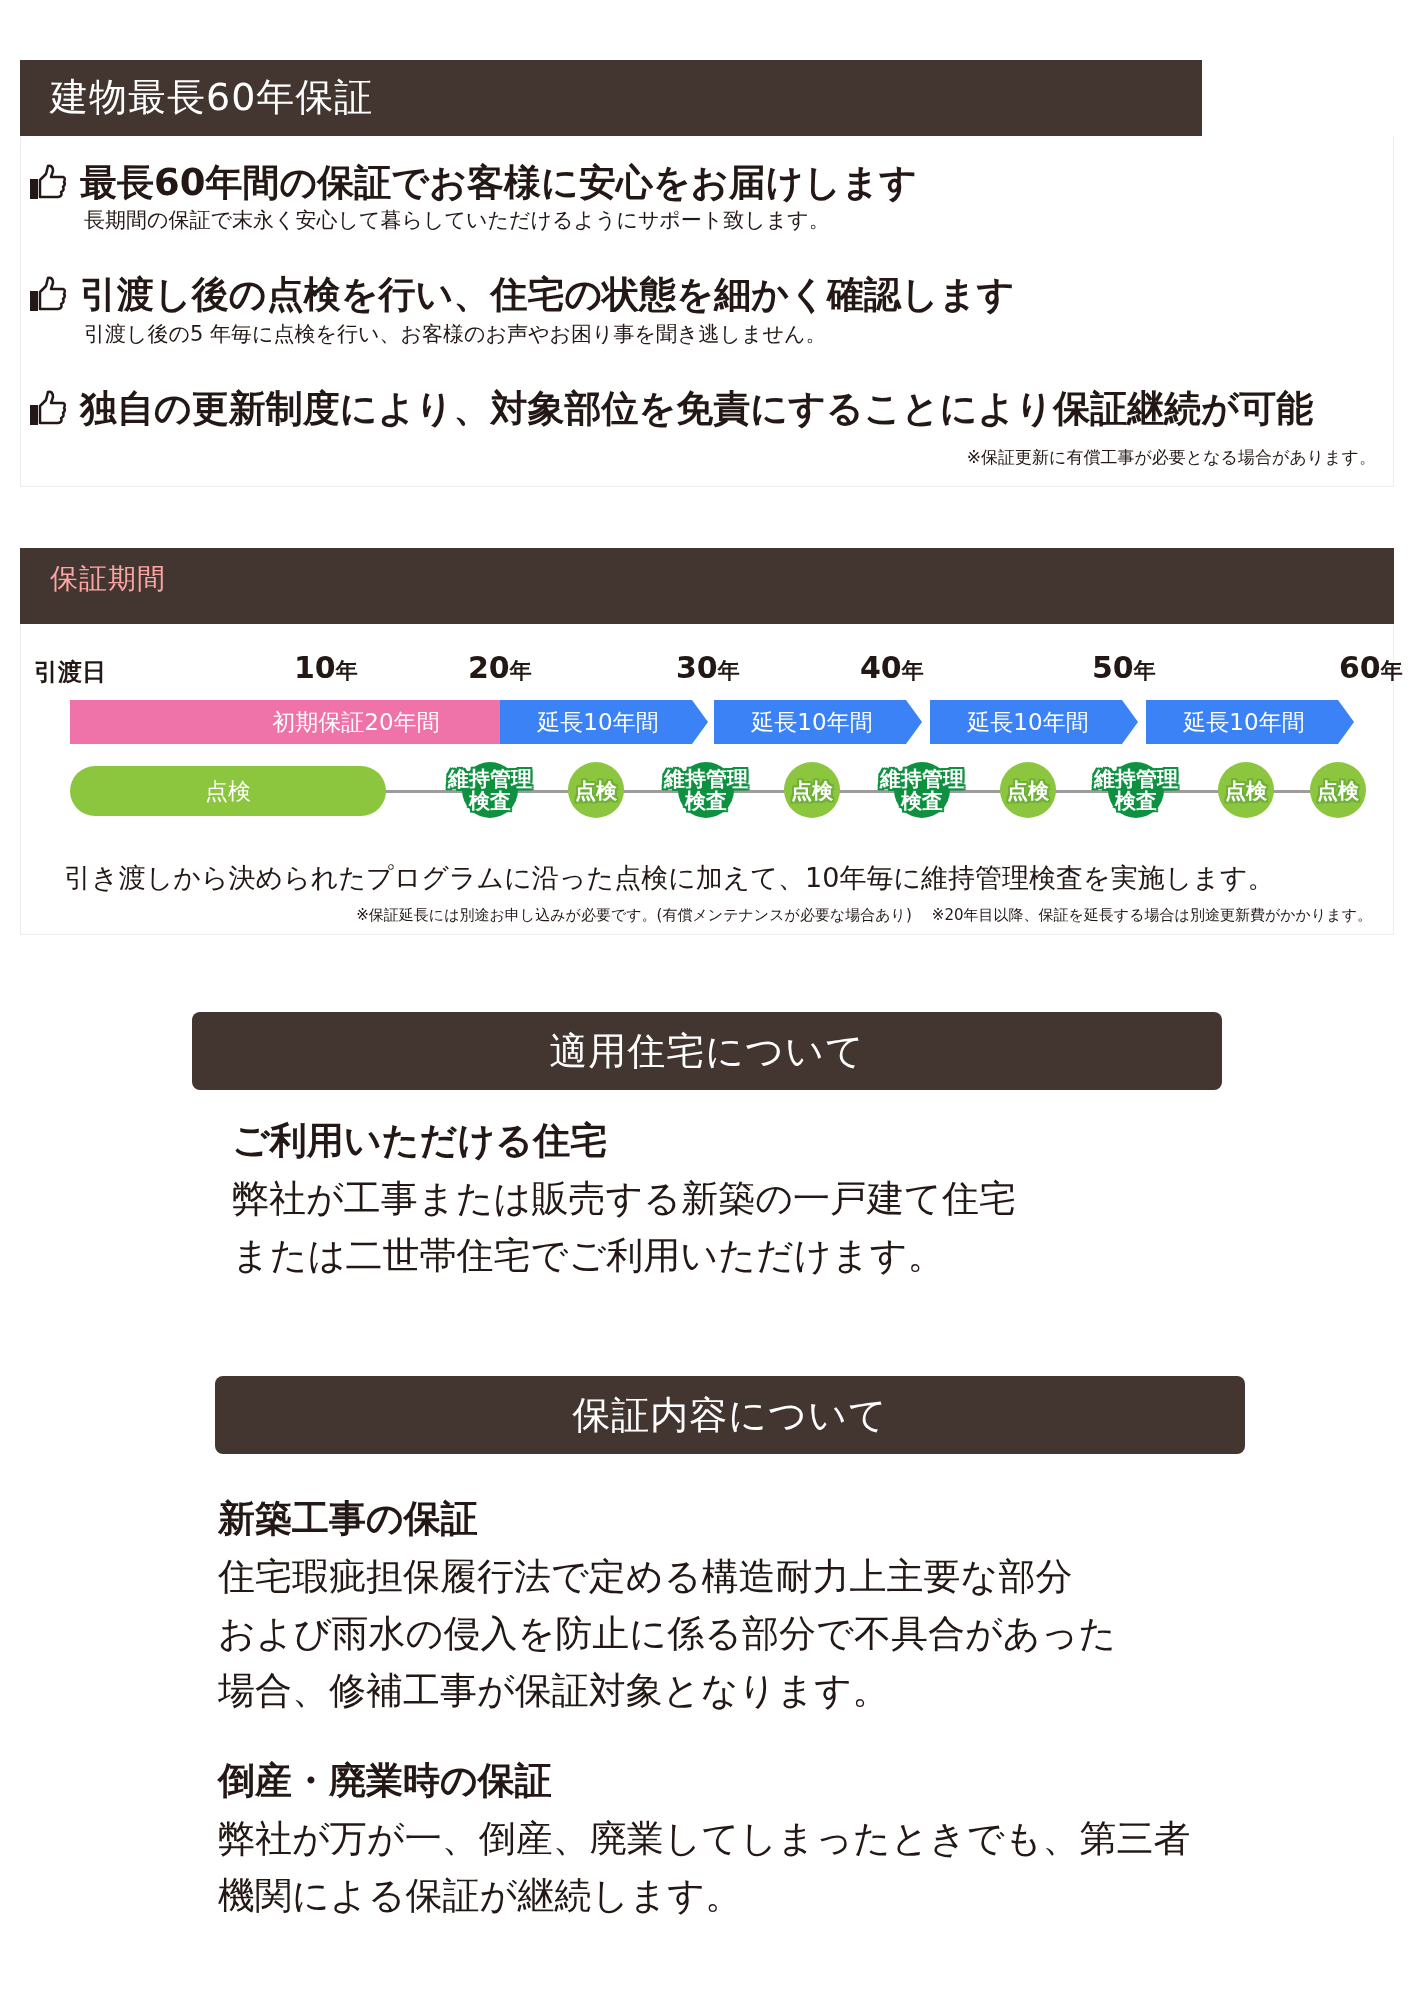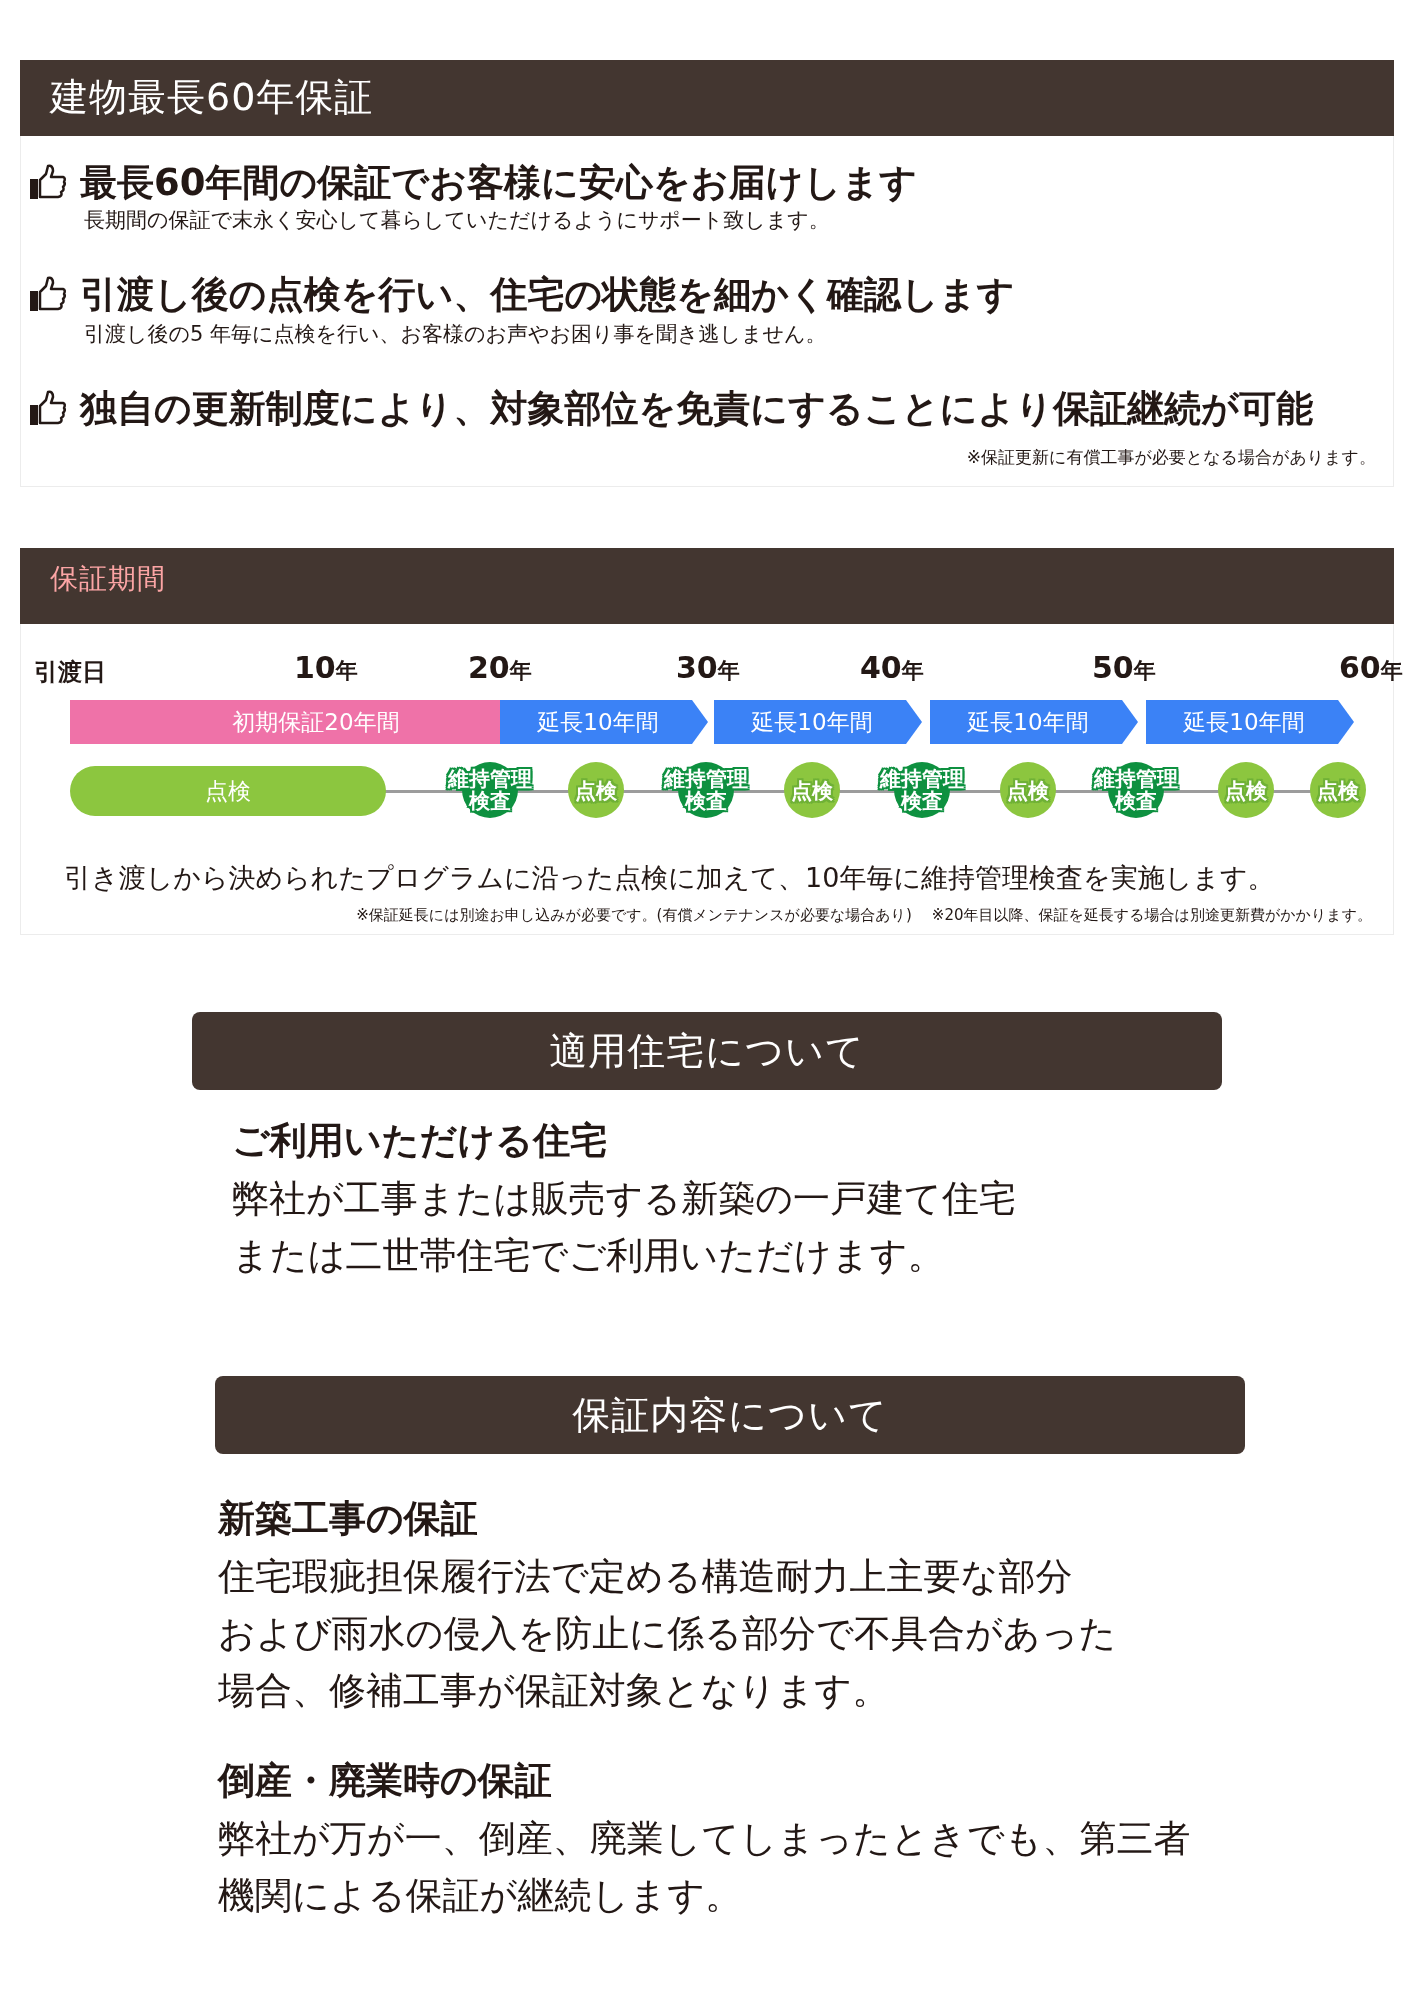--- a/index.html
+++ b/index.html
@@ -1,36 +1,36 @@
 <!DOCTYPE html>
 <html><head>
 <meta charset="utf-8">
 <style>
   html, body { margin:0; padding:0; background:#ffffff; }
   body { width:1414px; height:2000px; position:relative; font-family:"DejaVu Sans", "Liberation Sans", sans-serif; color:#231815; overflow:hidden; }
   .abs { position:absolute; }
 
   
-  .sec1-header { left:20px; top:60px; width:1374px; height:76px; background:#433630; }
+  .sec1-header { left:20px; top:60px; width:1182px; height:76px; background:#433630; }
   .sec1-header .t { position:absolute; left:30px; top:12px; font-size:38px; color:#fff; letter-spacing:1px; }
   .sec1-box { left:20px; top:136px; width:1372px; height:350px; border:1px solid #ececec; border-top:none; background:#fff; }
   .feat { position:absolute; left:28px; display:flex; align-items:center; }
   .feat .icon { width:40px; height:40px; margin-right:12px; }
   .feat .h { font-size:37px; font-weight:bold; color:#231815; white-space:nowrap; }
   .feat-sub { position:absolute; left:84px; font-size:21px; color:#231815; white-space:nowrap; }
   .note-r { position:absolute; right:38px; font-size:17px; color:#231815; }
 
   
   .sec2-header { left:20px; top:548px; width:1374px; height:76px; background:#433630; }
   .sec2-header .t { position:absolute; left:30px; top:12px; font-size:28px; color:#fca5a5; letter-spacing:1px; }
   .sec2-box { left:20px; top:624px; width:1372px; height:310px; border:1px solid #ececec; border-top:none; background:#fff; }
   .tl-label { position:absolute; top:650px; font-size:30px; font-weight:bold; color:#231815; white-space:nowrap; }
   .tl-label .nen { font-size:22px; }
   .tl-start { position:absolute; left:34px; top:656px; font-size:24px; font-weight:bold; color:#231815; }
-  .bar-pink { position:absolute; left:70px; top:700px; width:492px; height:44px; background:#ef72a8; color:#fff; font-size:23px; display:flex; align-items:center; justify-content:center; }
+  .bar-pink { position:absolute; left:70px; top:700px; width:492px; height:44px; background:#ef72a8; color:#fff; font-size:23px; display:flex; align-items:center; justify-content:center;padding-left:40px; }
   .bar-orange { position:absolute; top:700px; height:44px; background:#3b82f6; color:#fff; font-size:23px; display:flex; align-items:center; justify-content:center; clip-path:polygon(0 0, calc(100% - 16px) 0, 100% 50%, calc(100% - 16px) 100%, 0 100%); padding-right:12px; box-sizing:border-box; }
   .tl-line { position:absolute; left:380px; top:790px; width:984px; height:3px; background:#9c9c9c; }
   .inspect-big { position:absolute; left:70px; top:766px; width:316px; height:50px; background:#8cc63f; border-radius:25px; color:#fff; font-size:23px; display:flex; align-items:center; justify-content:center; }
   .node { position:absolute; width:56px; height:56px; border-radius:50%; }
   .node.light { background:#8cc63f; }
   .node.dark { background:#0e9140; }
   .node-label { position:absolute; color:#fff; font-size:21px; font-weight:bold; text-align:center; line-height:22px; white-space:nowrap;
     text-shadow: 2px 0 0 #0e9140, -2px 0 0 #0e9140, 0 2px 0 #0e9140, 0 -2px 0 #0e9140, 2px 2px 0 #0e9140, -2px -2px 0 #0e9140, 2px -2px 0 #0e9140, -2px 2px 0 #0e9140; }
   .node-label.l { text-shadow: 2px 0 0 #6fb136, -2px 0 0 #6fb136, 0 2px 0 #6fb136, 0 -2px 0 #6fb136, 2px 2px 0 #6fb136, -2px -2px 0 #6fb136, 2px -2px 0 #6fb136, -2px 2px 0 #6fb136; }
   .tl-desc { position:absolute; left:64px; top:860px; font-size:27px; color:#231815; white-space:nowrap; }

